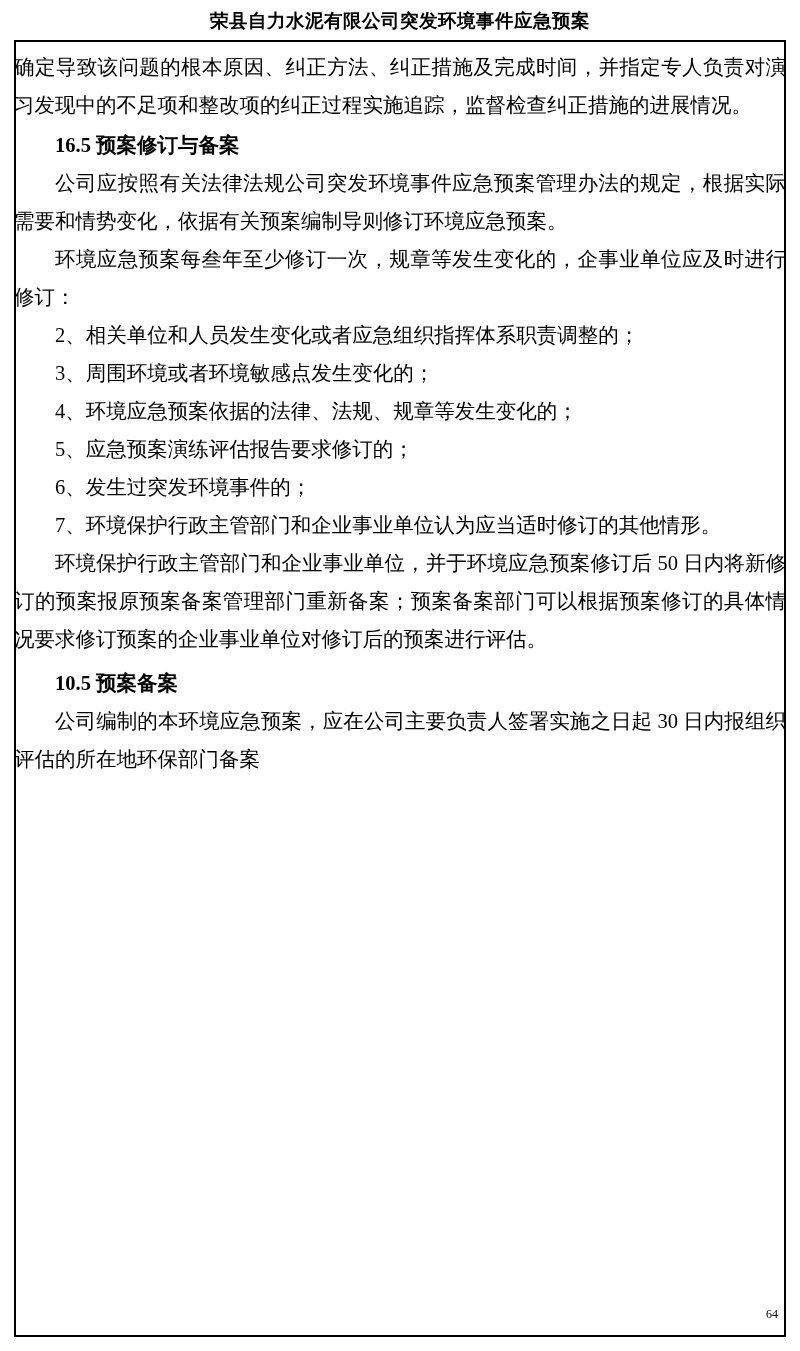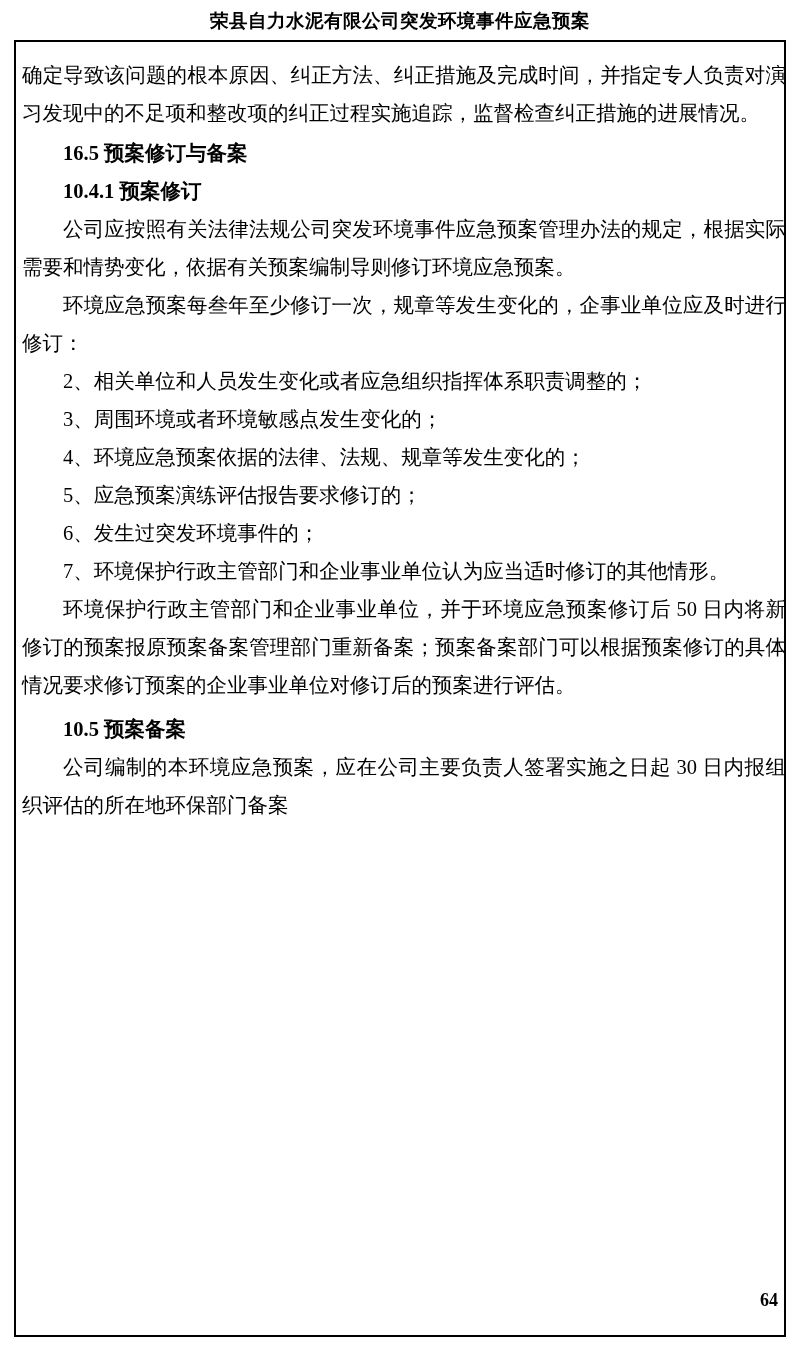--- a/index.html
+++ b/index.html
@@ -42,27 +42,26 @@
     position: absolute;
     top: 40px;
     left: 14px;
     right: 14px;
     height: 2px;
     background: #000000;
   }
   .content {
     position: absolute;
     top: 48px;
-    left: 22px;
+    left: 14px;
     right: 14px;
     font-size: 20.5px;
     line-height: 38px;
     text-align: justify;
     text-justify: inter-ideograph;
-    margin-top: 8px;
   }
   .para {
     margin: 0;
     padding: 0;
     text-align: justify;
     text-justify: inter-ideograph;
   }
   .indent2 {
     text-indent: 2em;
   }
@@ -86,24 +85,23 @@
     margin: 0;
     padding: 0;
     text-indent: 2em;
     line-height: 38px;
   }
   .spacer-sm { height: 6px; }
   .spacer-xs { height: 2px; }
   .page-number {
     position: absolute;
     right: 22px;
-    bottom: 40px;
-    font-size: 18px;
+    bottom: 29px;
+    font-size: 12px;
     font-family: "Liberation Serif", "DejaVu Serif", serif;
-    font-weight: bold;
   }
   .footer-rule {
     position: absolute;
     left: 14px;
     right: 14px;
     bottom: 14px;
     height: 2px;
     background: #000000;
   }
   .left-rule {
@@ -136,21 +134,20 @@
   <div class="right-rule"></div>
 
   <div class="content">
 
     <p class="para">确定导致该问题的根本原因、纠正方法、纠正措施及完成时间，并指定专人负责对演习发现中的不足项和整改项的纠正过程实施追踪，监督检查纠正措施的进展情况。</p>
 
     <div class="spacer-xs"></div>
 
     <p class="heading">16.5 预案修订与备案</p>
 
-    <p class="heading-sub">10.4.1 预案修订</p>
 
     <p class="para indent2">公司应按照有关法律法规公司突发环境事件应急预案管理办法的规定，根据实际需要和情势变化，依据有关预案编制导则修订环境应急预案。</p>
 
     <p class="para indent2">环境应急预案每叁年至少修订一次，规章等发生变化的，企事业单位应及时进行修订：</p>
 
     <p class="list-item">2、相关单位和人员发生变化或者应急组织指挥体系职责调整的；</p>
     <p class="list-item">3、周围环境或者环境敏感点发生变化的；</p>
     <p class="list-item">4、环境应急预案依据的法律、法规、规章等发生变化的；</p>
     <p class="list-item">5、应急预案演练评估报告要求修订的；</p>
     <p class="list-item">6、发生过突发环境事件的；</p>

